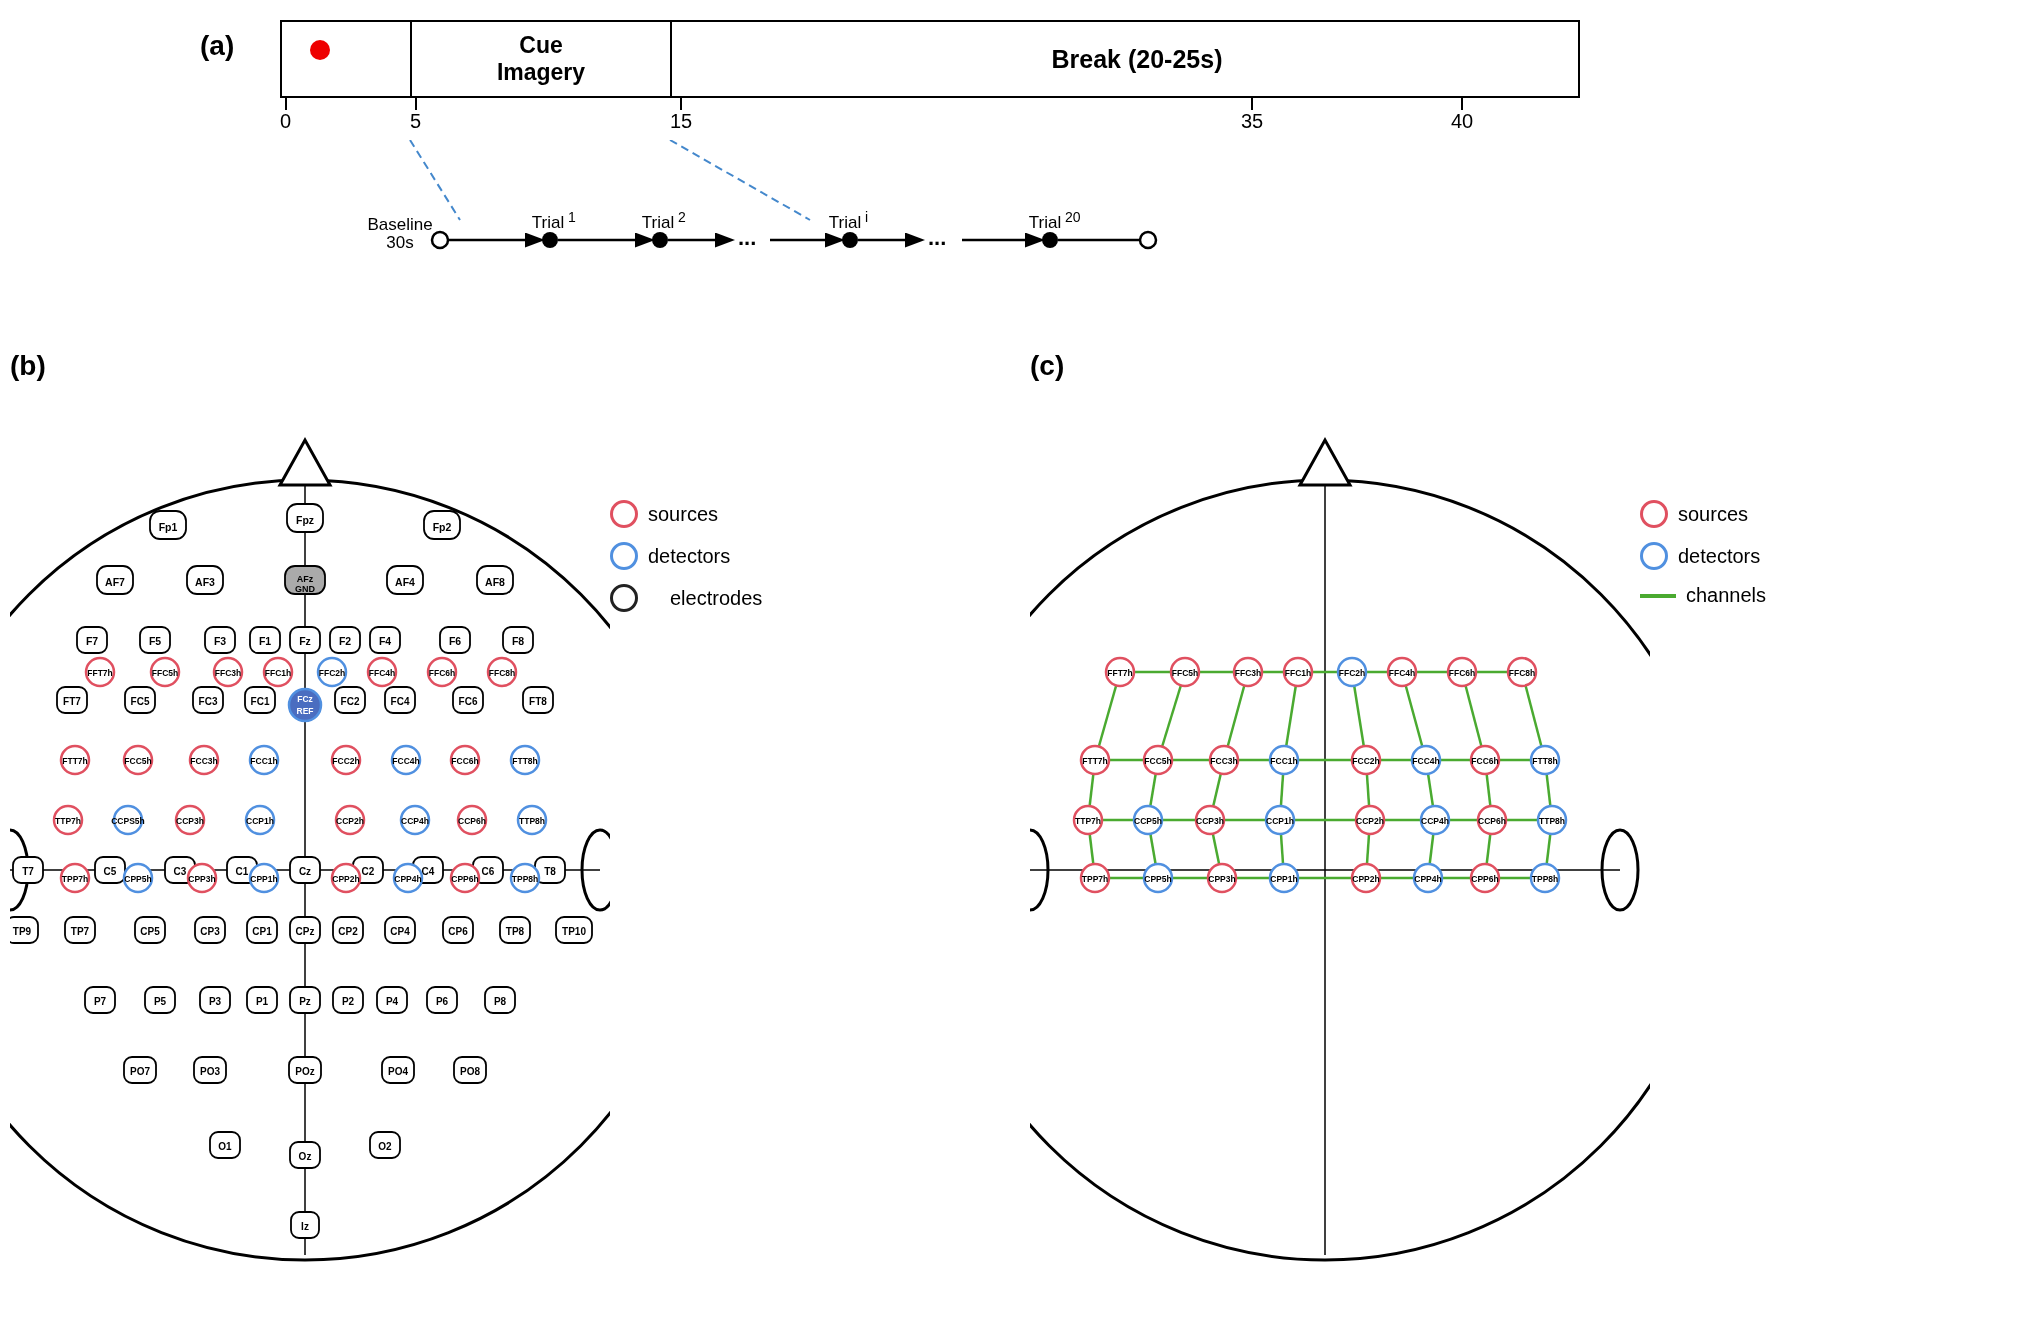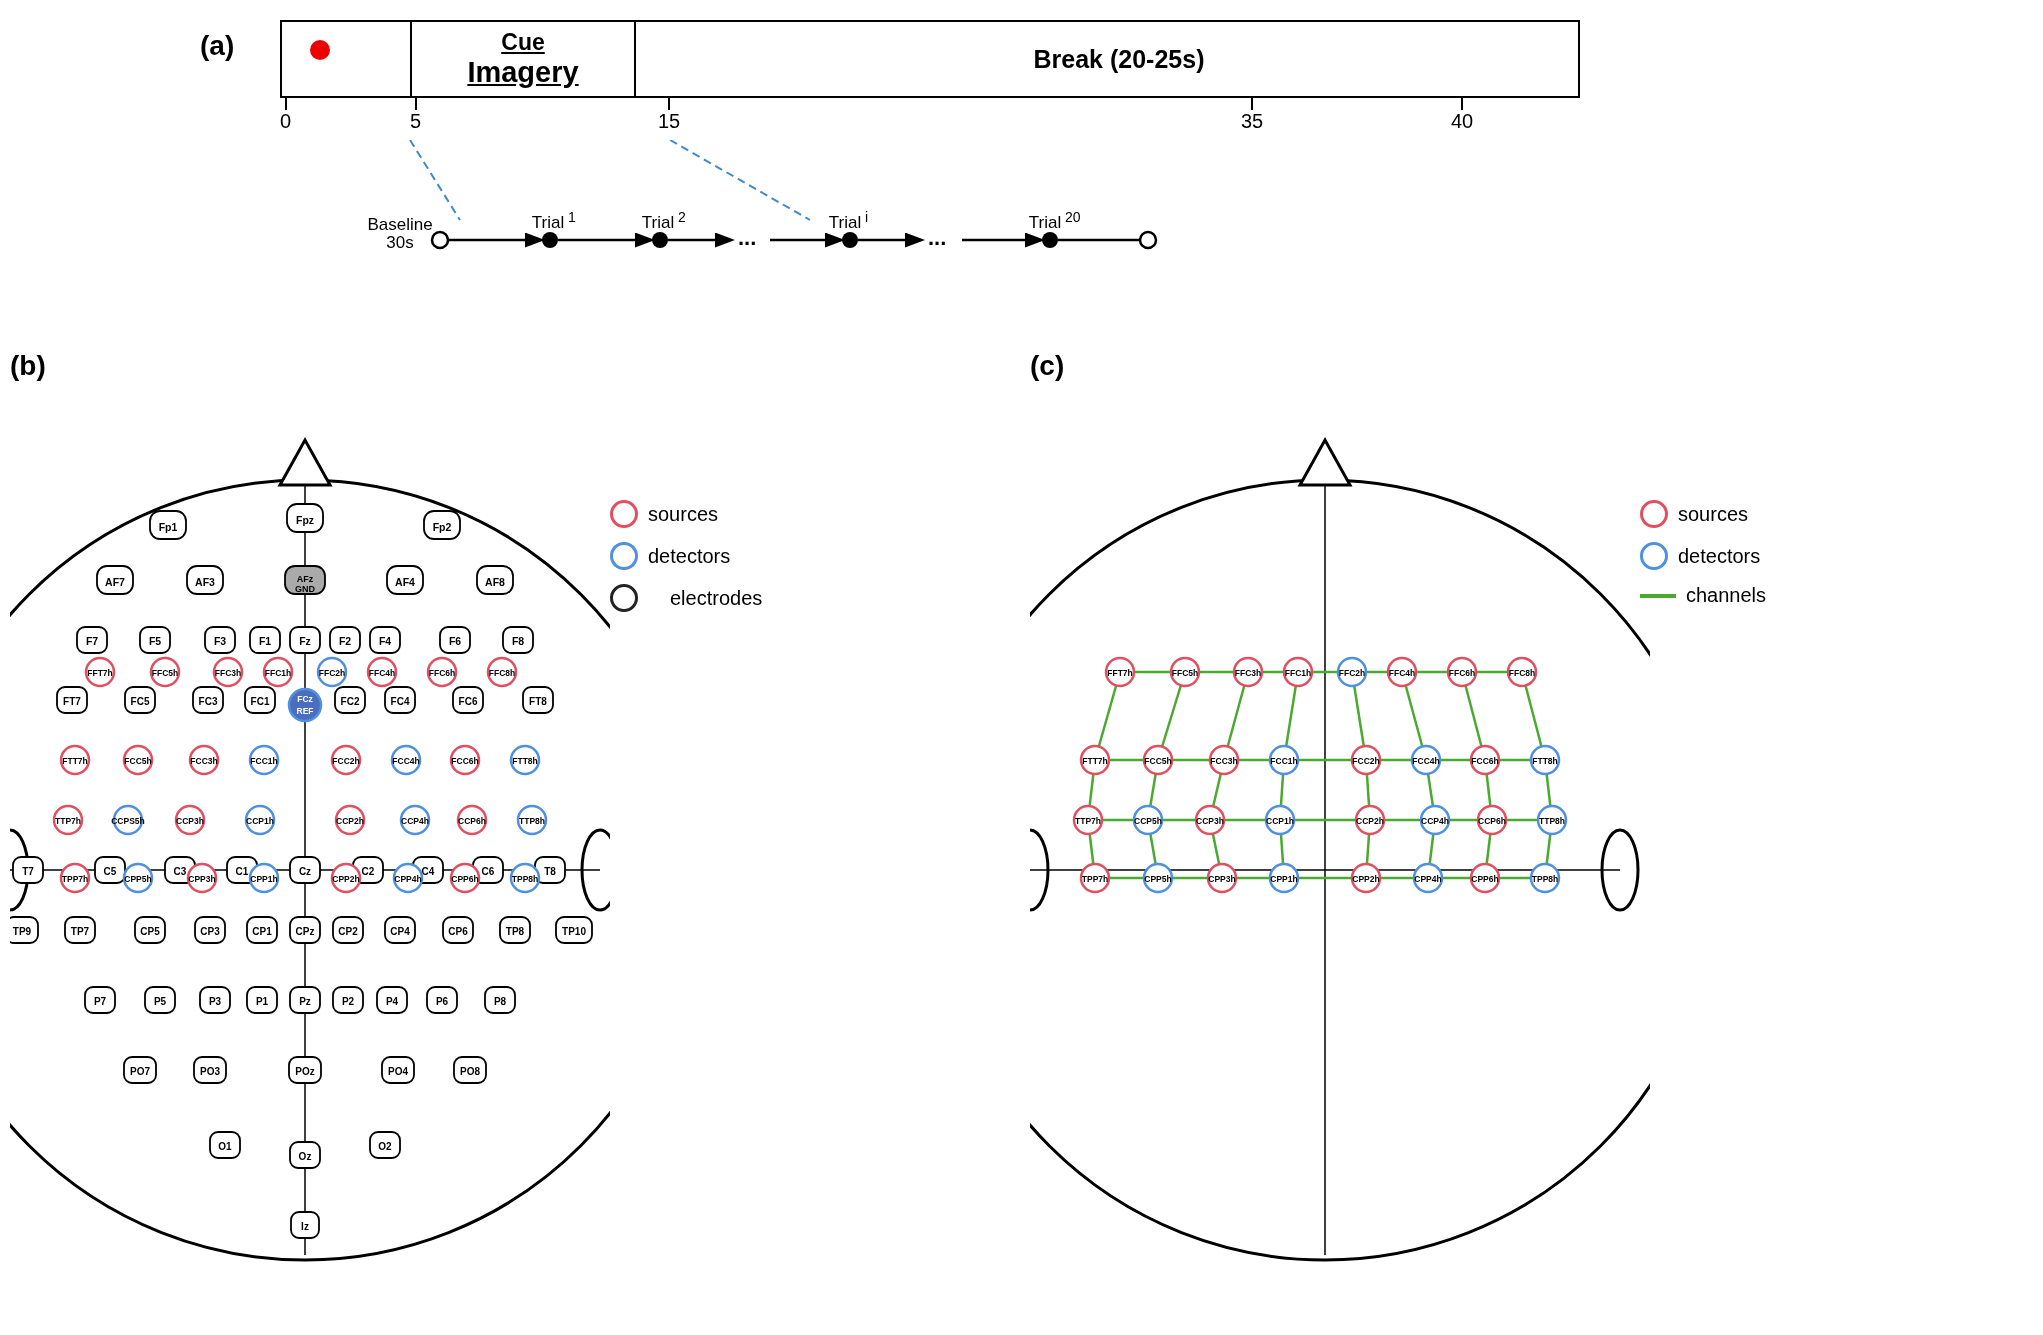--- a/index.html
+++ b/index.html
@@ -70,43 +70,43 @@
     <span class="panel-label" style="left:0;top:20px;">(a)</span>
 
     <div style="position:absolute;top:10px;left:80px;width:1300px;">
 
       <div style="display:flex;height:78px;border:2.5px solid #000;position:relative;">
 
         <div style="width:130px;border-right:2.5px solid #000;position:relative;flex-shrink:0;">
           <div style="width:20px;height:20px;background:#e00;border-radius:50%;position:absolute;top:18px;left:28px;"></div>
         </div>
 
-        <div style="width:224px;border-right:2.5px solid #000;display:flex;flex-direction:column;align-items:center;justify-content:center;flex-shrink:0;text-decoration:underline;">
+        <div style="width:260px;border-right:2.5px solid #000;display:flex;flex-direction:column;align-items:center;justify-content:center;flex-shrink:0;">
           <span style="font-size:23px;font-weight:bold;">Cue</span>
-          <span style="font-size:29px;font-weight:bold;">Imagery</span>
+          <span style="font-size:23px;font-weight:bold;">Imagery</span>
         </div>
 
         <div style="flex:1;display:flex;align-items:center;justify-content:center;padding-left:24px;">
           <span style="font-size:25px;font-weight:bold;">Break (20-25s)</span>
         </div>
       </div>
 
       <div style="position:relative;height:32px;width:100%;">
 
         <div style="position:absolute;left:0px;">
           <div style="width:2px;height:12px;background:#000;margin:0 auto;"></div>
           <span style="font-size:20px;display:block;text-align:center;">0</span>
         </div>
 
         <div style="position:absolute;left:130px;">
           <div style="width:2px;height:12px;background:#000;margin:0 auto;"></div>
           <span style="font-size:20px;display:block;text-align:center;">5</span>
         </div>
 
-        <div style="position:absolute;left:378px;">
+        <div style="position:absolute;left:390px;">
           <div style="width:2px;height:12px;background:#000;margin:0 auto;"></div>
           <span style="font-size:20px;display:block;text-align:center;">15</span>
         </div>
 
         <div style="position:absolute;left:961px;">
           <div style="width:2px;height:12px;background:#000;margin:0 auto;"></div>
           <span style="font-size:20px;display:block;text-align:center;">35</span>
         </div>
 
         <div style="position:absolute;left:1171px;">

